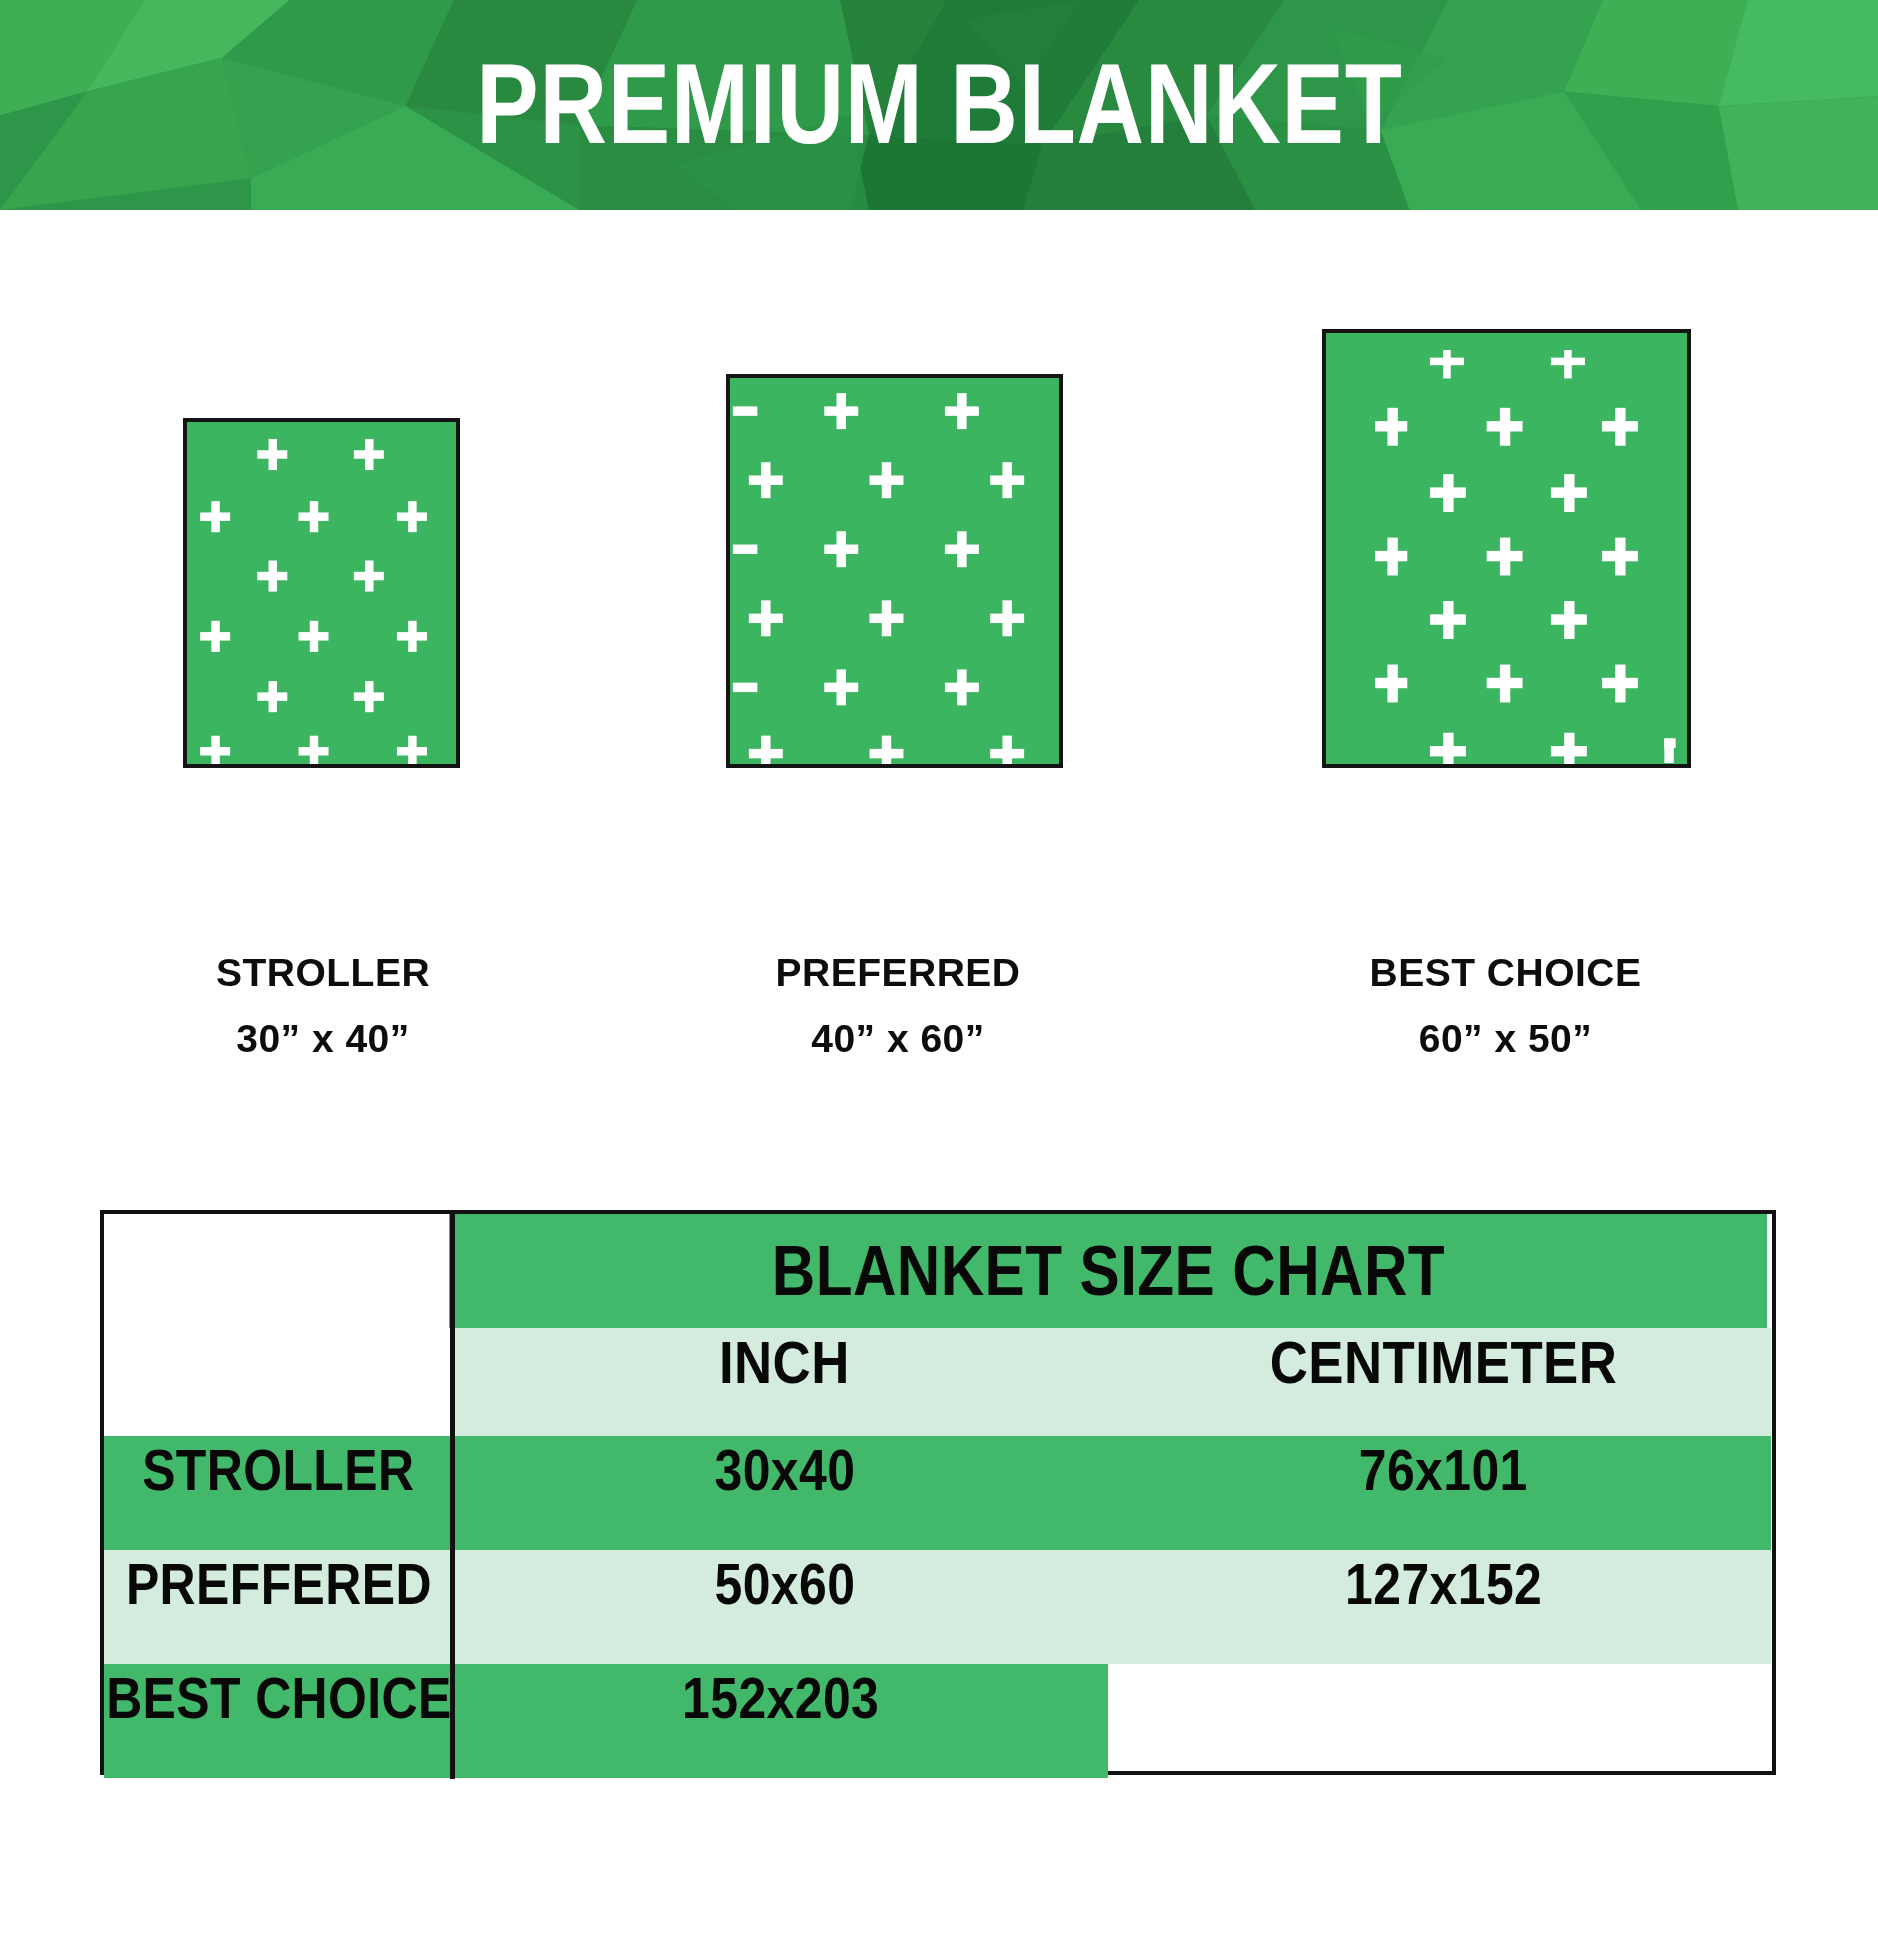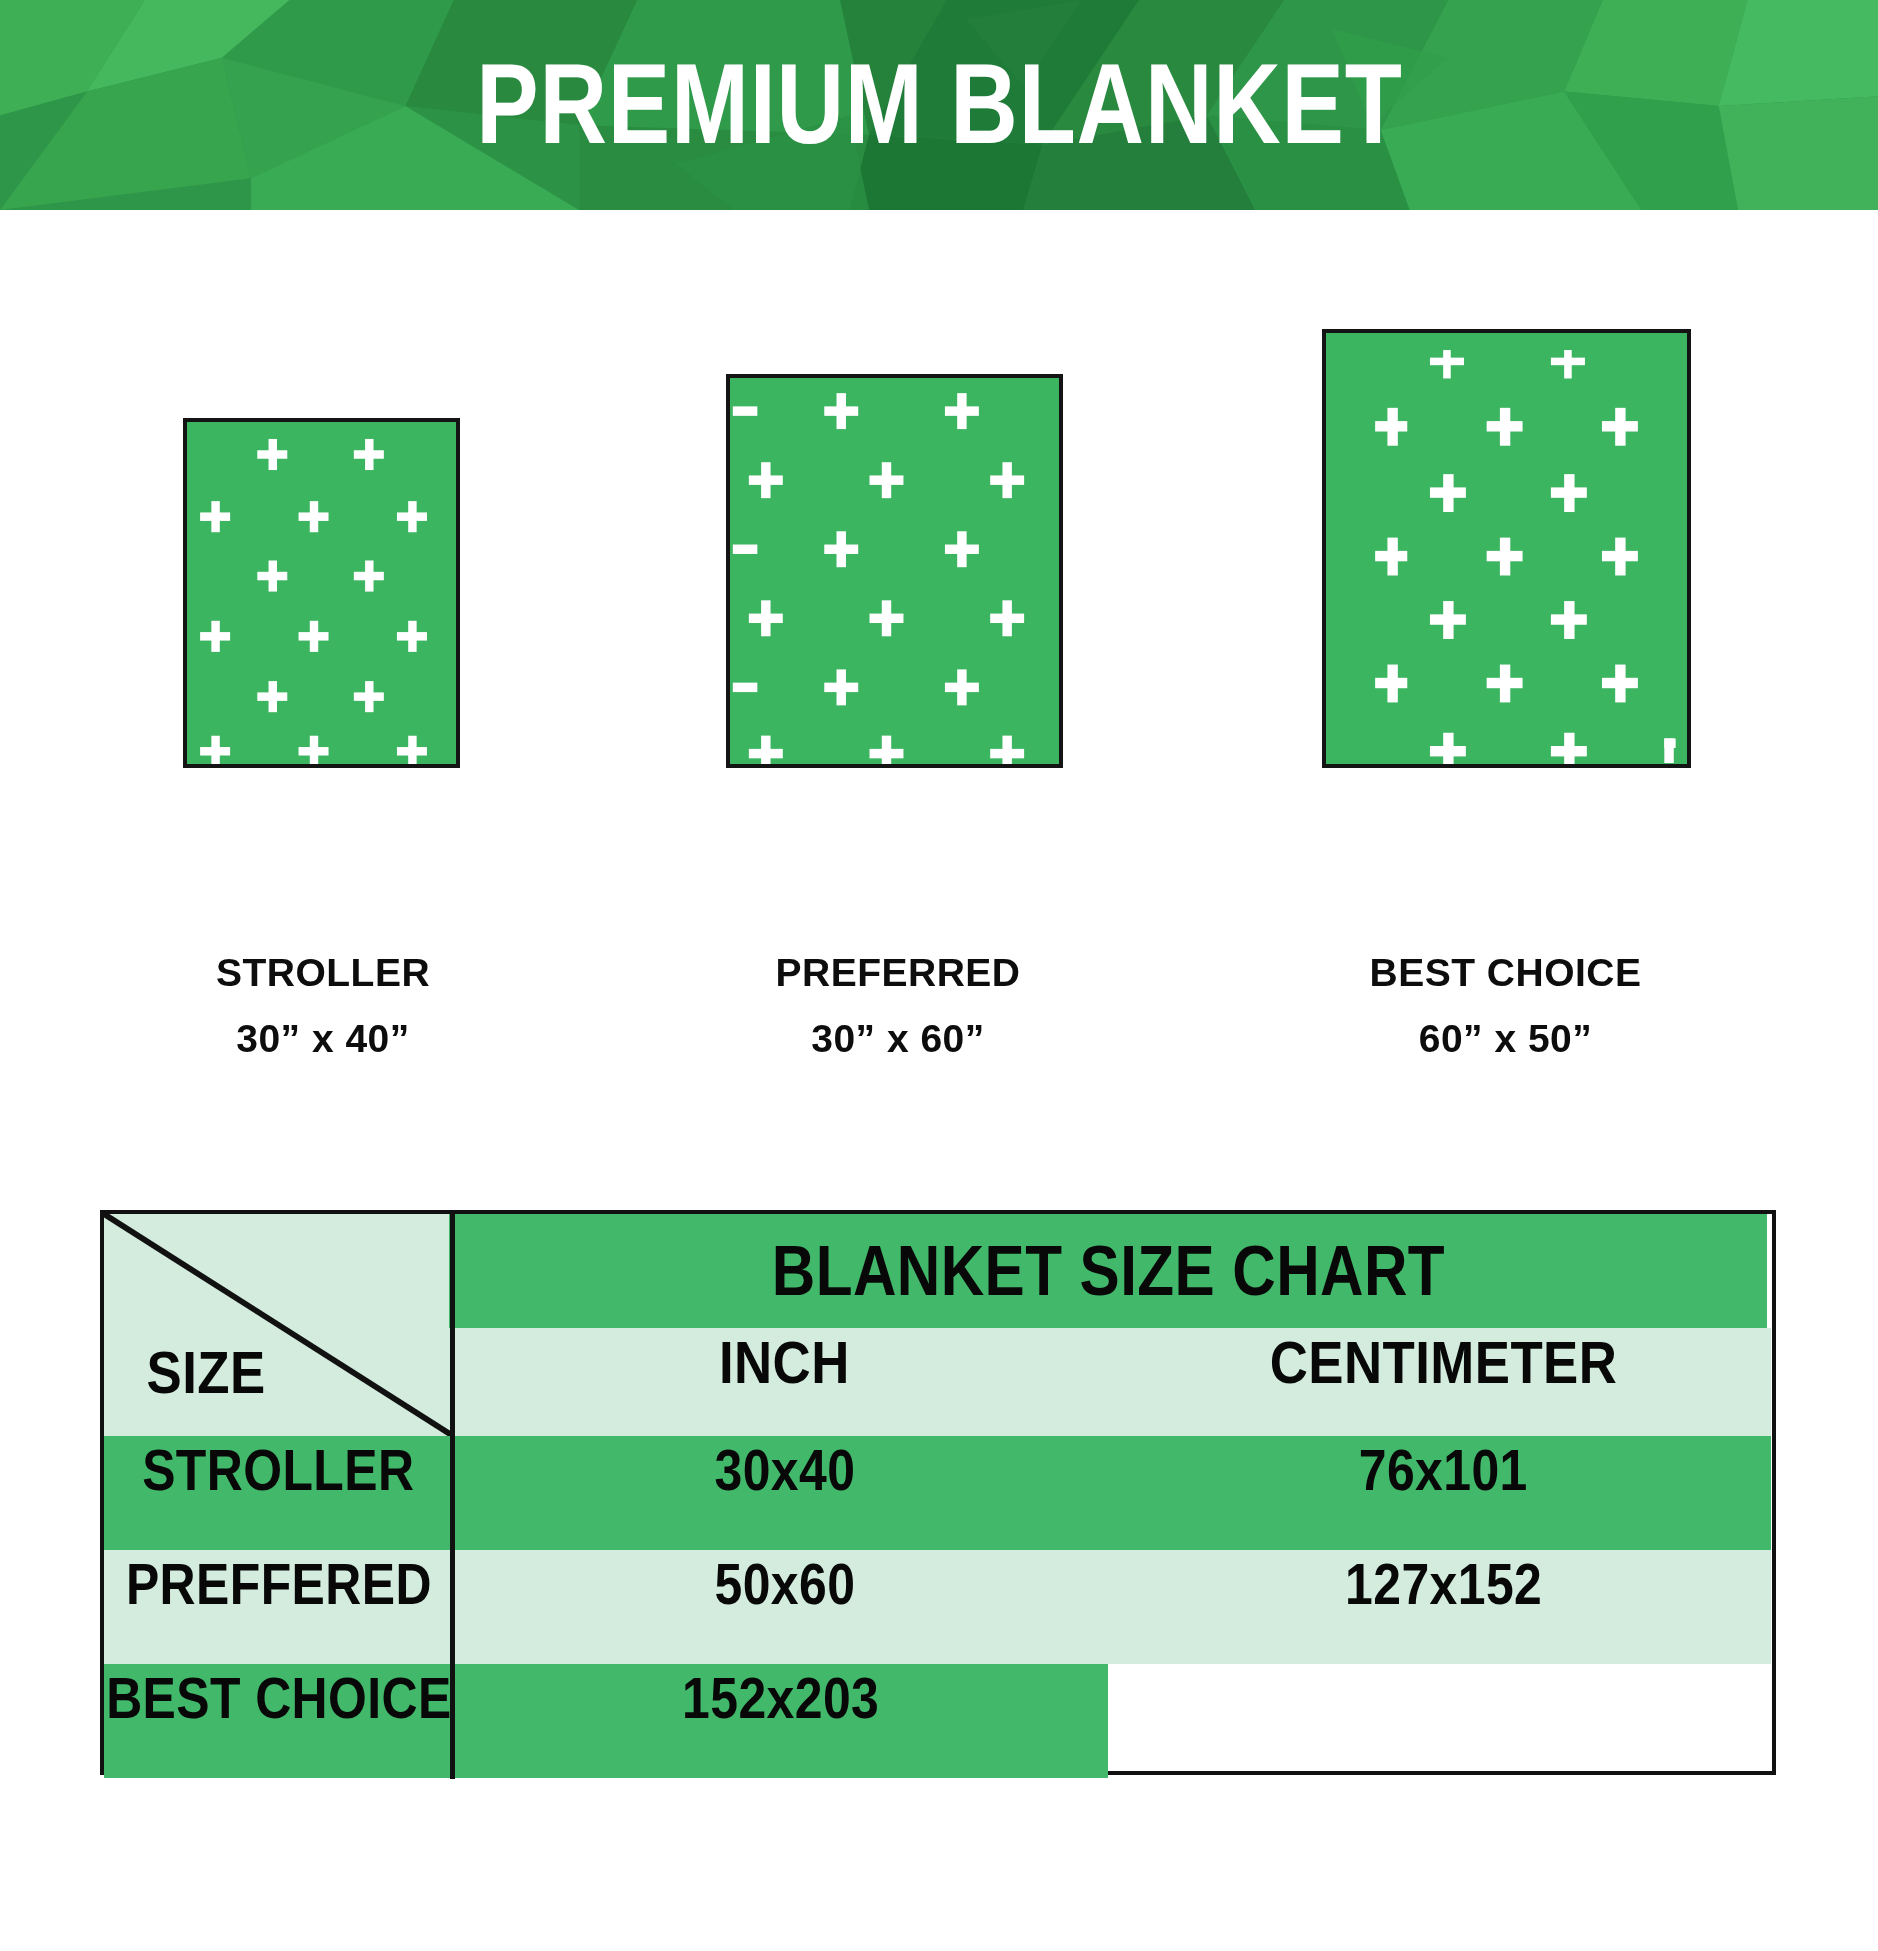--- a/index.html
+++ b/index.html
@@ -368,21 +368,21 @@
               <rect x="33" y="378" width="10" height="38"></rect>
             <rect x="148" y="392" width="36" height="10"></rect>
               <rect x="161" y="378" width="10" height="38"></rect>
             <rect x="276" y="392" width="36" height="10"></rect>
               <rect x="289" y="378" width="10" height="38"></rect>
           </g>
         </svg>
       </div>
       <div class="swatch-caption">
         <div class="swatch-name">PREFERRED</div>
-        <div class="swatch-dims">30” x 60”</div>
+        <div class="swatch-dims">40” x 60”</div>
       </div>
     </div>
 
     <div class="swatch-block" id="swatch-3">
       <div class="swatch-box">
         <svg class="swatch-pattern" viewBox="0 0 382 455" preserveAspectRatio="none">
           <rect x="0" y="0" width="382" height="455" fill="#3BB55F"></rect>
           <g fill="#FFFFFF">
             <rect x="110" y="26" width="36" height="8"></rect>
               <rect x="124" y="18" width="8" height="30"></rect>
@@ -426,27 +426,20 @@
       <div class="swatch-caption">
         <div class="swatch-name">BEST CHOICE</div>
         <div class="swatch-dims">60” x 50”</div>
       </div>
     </div>
 
   </div>
 
   <div id="size-table">
 
-    <div id="corner-cell">
-      <svg id="corner-diagonal" viewBox="0 0 361 230" preserveAspectRatio="none">
-        <rect x="0" y="0" width="361" height="230" fill="#D3ECDD"></rect>
-        <line x1="0" y1="0" x2="361" y2="230" stroke="#111111" stroke-width="6"></line>
-      </svg>
-      <div id="corner-label">SIZE</div>
-    </div>
 
     <div id="chart-title-row">
       <span>BLANKET SIZE CHART</span>
     </div>
 
     <div id="col-header-row">
       <div class="tbl-cell col-inch">
         <span>INCH</span>
       </div>
       <div class="tbl-cell col-cm">

